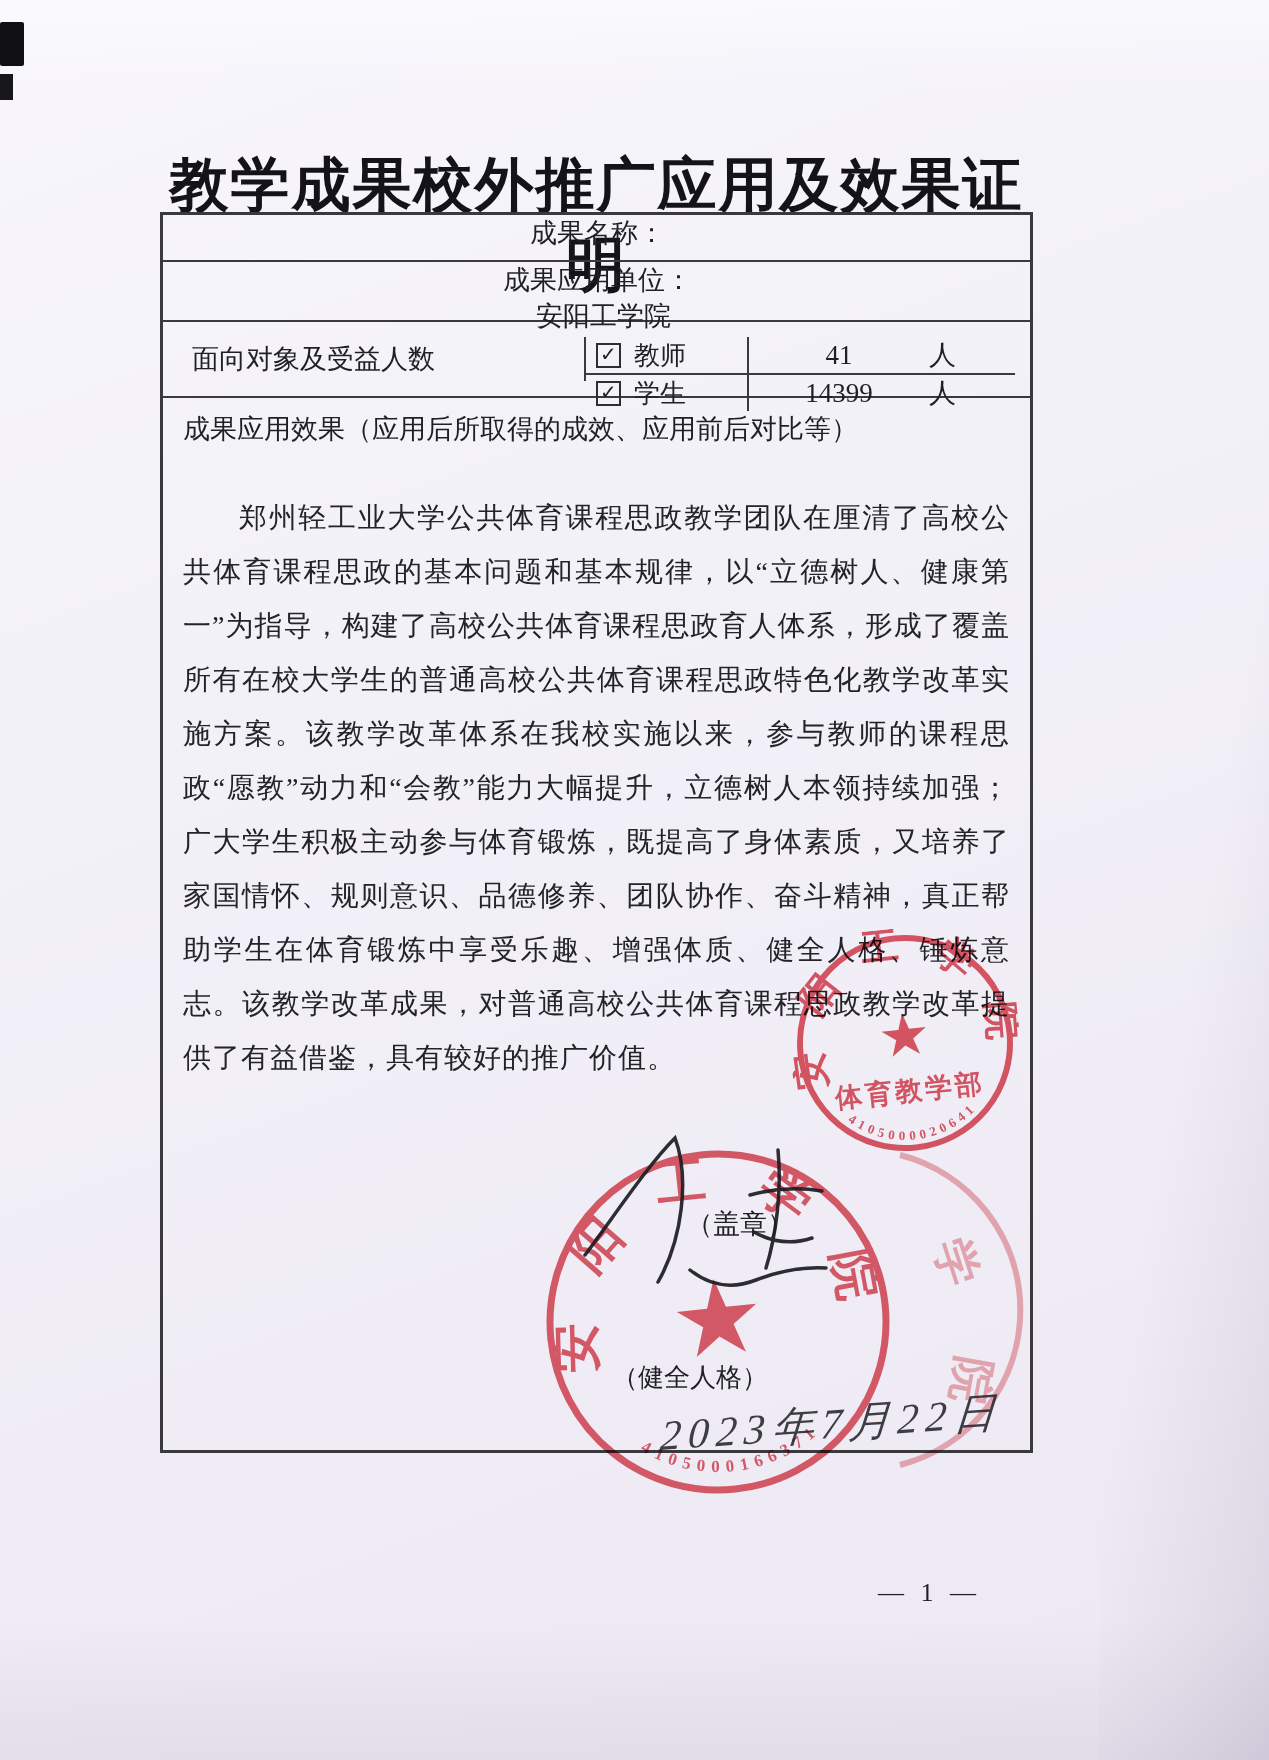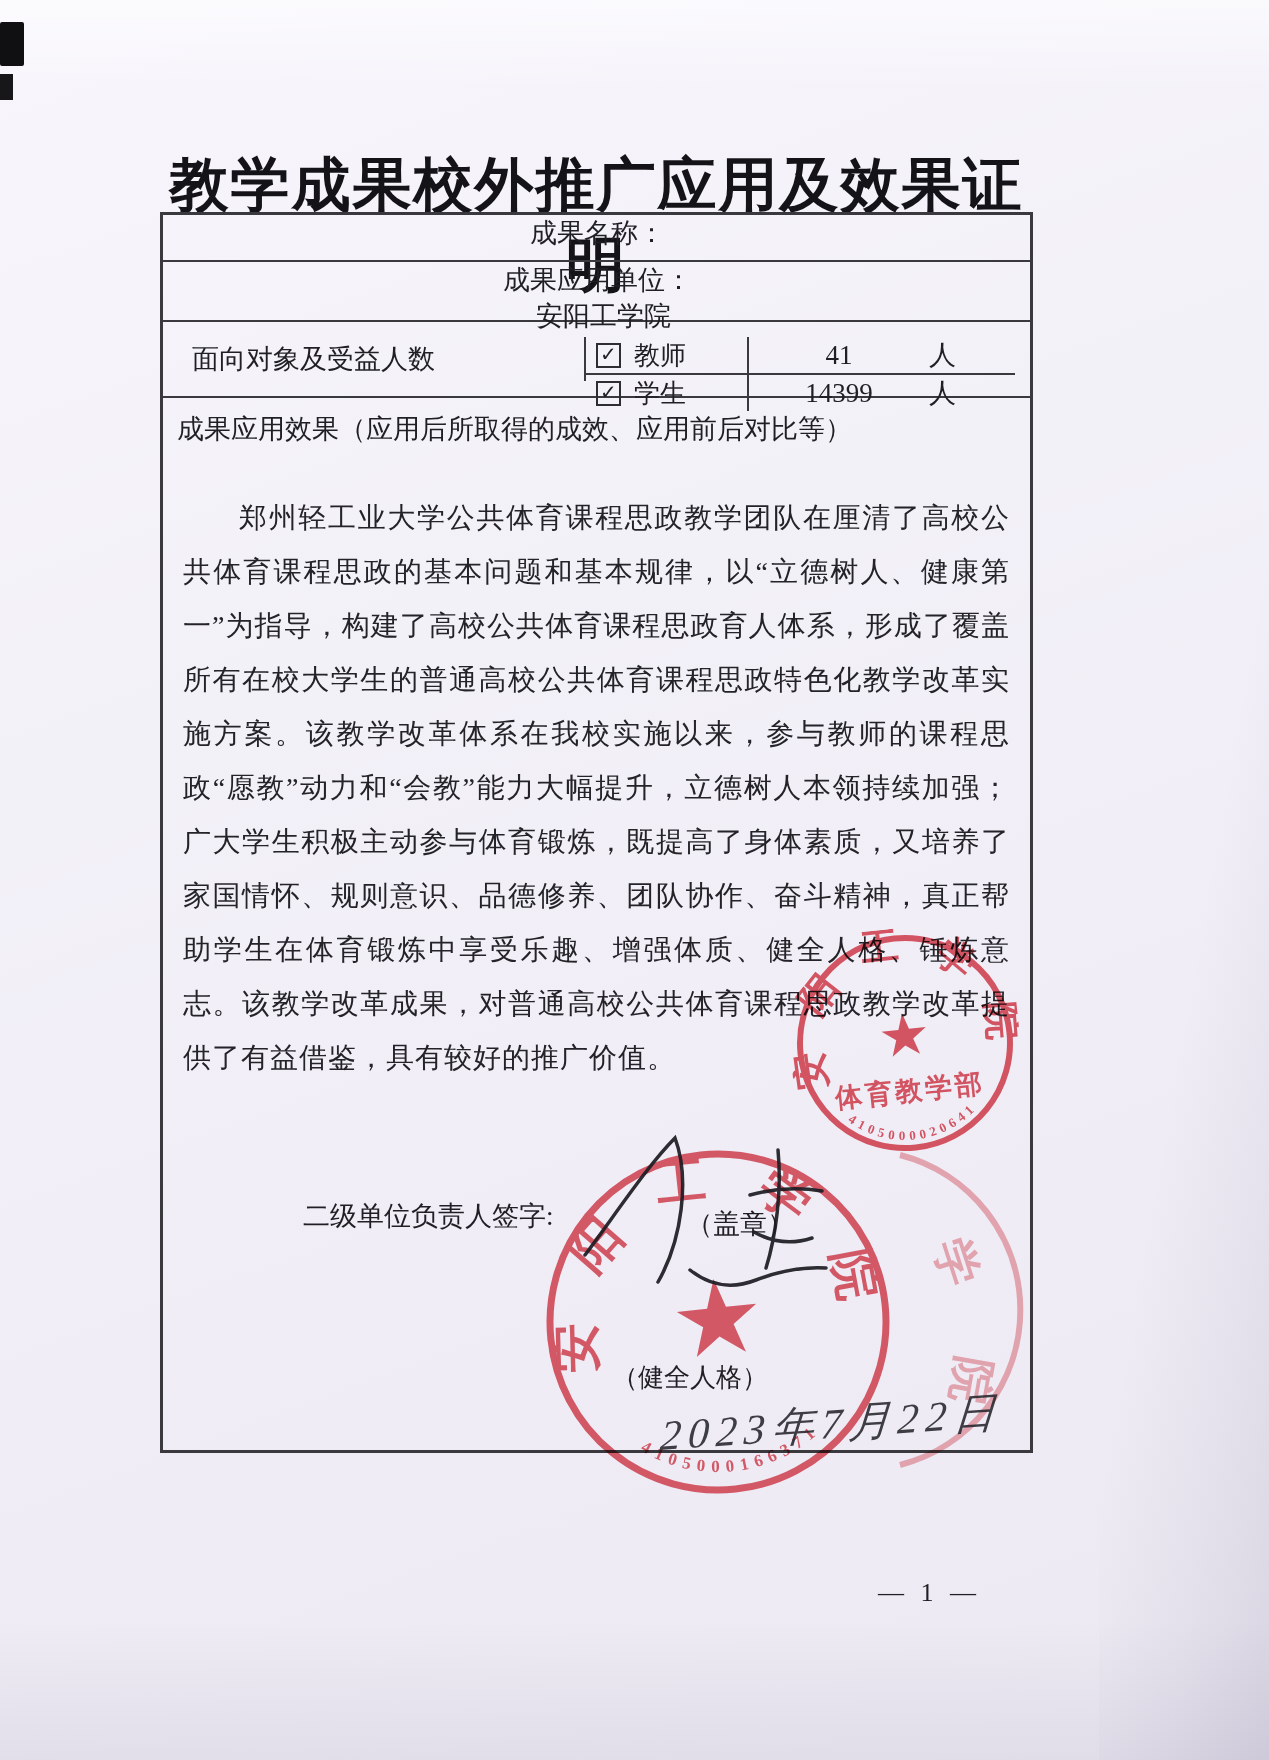--- a/index.html
+++ b/index.html
@@ -37,21 +37,21 @@
   .r3-sub + .r3-sub{border-top:2px solid #3a3a3e;}
   .r3-cb{width:163px;border-right:2px solid #3a3a3e;display:flex;align-items:center;
     padding-left:10px;box-sizing:border-box;font-size:26px;}
   .cb{width:21px;height:21px;border:2px solid #2e2e32;display:inline-flex;align-items:center;
     justify-content:center;margin-right:13px;flex:0 0 auto;}
   .cb span{font-size:20px;line-height:1;transform:translateY(-1px);}
   .r3-count{flex:1;display:flex;align-items:center;font-size:27px;}
   .r3-count .count{flex:1;text-align:center;}
   .r3-count .unit{width:86px;}
   .row4{flex:1;border-bottom:none;position:relative;}
-  .effect-header{padding:13px 24px 0 14px;font-size:27px;}
+  .effect-header{padding:13px 24px 0 14px;font-size:27px;margin-left:6px;}
   .effect-paragraph{margin:44px 20px 0 20px;font-size:28px;line-height:54px;
     text-align:justify;text-indent:2em;letter-spacing:1px;color:#232328;}
 
   .sig-label{position:absolute;left:303px;top:1198px;font-size:27px;}
   .seal-note{position:absolute;left:686px;top:1206px;font-size:27px;}
   .school-seal-note{position:absolute;left:612px;top:1360px;font-size:26px;}
   .hand-date{position:absolute;left:660px;top:1396px;font-size:42px;color:#26262c;
     font-style:italic;letter-spacing:7px;transform:rotate(-4deg) skewX(-8deg);opacity:.88;}
   .page-number{position:absolute;left:878px;top:1578px;font-size:26px;letter-spacing:5px;}
 
@@ -111,21 +111,20 @@
           </div>
         </div>
       </div>
     </div>
     <div class="row row4">
       <div class="effect-header">成果应用效果（应用后所取得的成效、应用前后对比等）</div>
       <p class="effect-paragraph">郑州轻工业大学公共体育课程思政教学团队在厘清了高校公共体育课程思政的基本问题和基本规律，以“立德树人、健康第一”为指导，构建了高校公共体育课程思政育人体系，形成了覆盖所有在校大学生的普通高校公共体育课程思政特色化教学改革实施方案。该教学改革体系在我校实施以来，参与教师的课程思政“愿教”动力和“会教”能力大幅提升，立德树人本领持续加强；广大学生积极主动参与体育锻炼，既提高了身体素质，又培养了家国情怀、规则意识、品德修养、团队协作、奋斗精神，真正帮助学生在体育锻炼中享受乐趣、增强体质、健全人格、锤炼意志。该教学改革成果，对普通高校公共体育课程思政教学改革提供了有益借鉴，具有较好的推广价值。</p>
     </div>
   </div>
 
-  <div class="sig-label">二级单位负责人签字:</div>
   <div class="seal-note">（盖章）</div>
   <div class="school-seal-note">（健全人格）</div>
 
   <svg class="stamp stamp-dept" width="230" height="230" viewBox="0 0 230 230" opacity="0.88">
     <defs>
       <path id="arcTopA" d="M 38 151 A 85 85 0 1 1 192 151" fill="none"></path>
       <path id="arcBotA" d="M 40.7 177.4 A 97 97 0 0 0 189.3 177.4" fill="none"></path>
     </defs>
     <circle cx="115" cy="115" r="105" fill="none" stroke="#dc4350" stroke-width="6"></circle>
     <text font-size="38" font-weight="bold" fill="#dc4350" letter-spacing="30">

